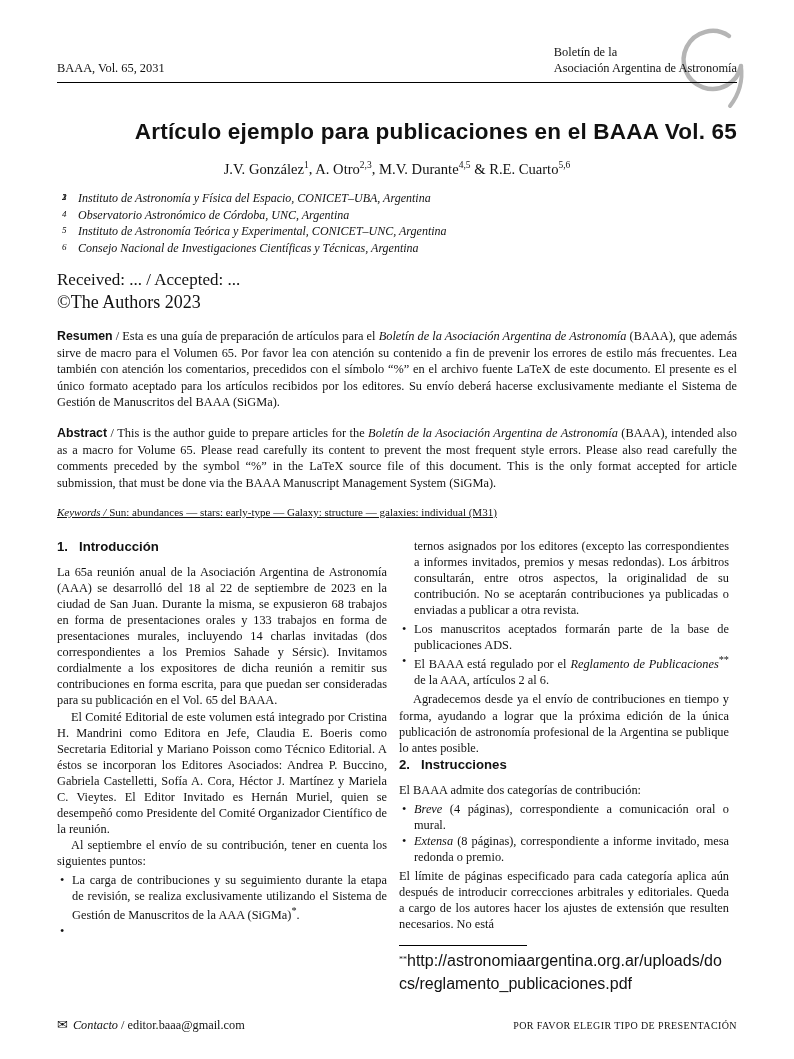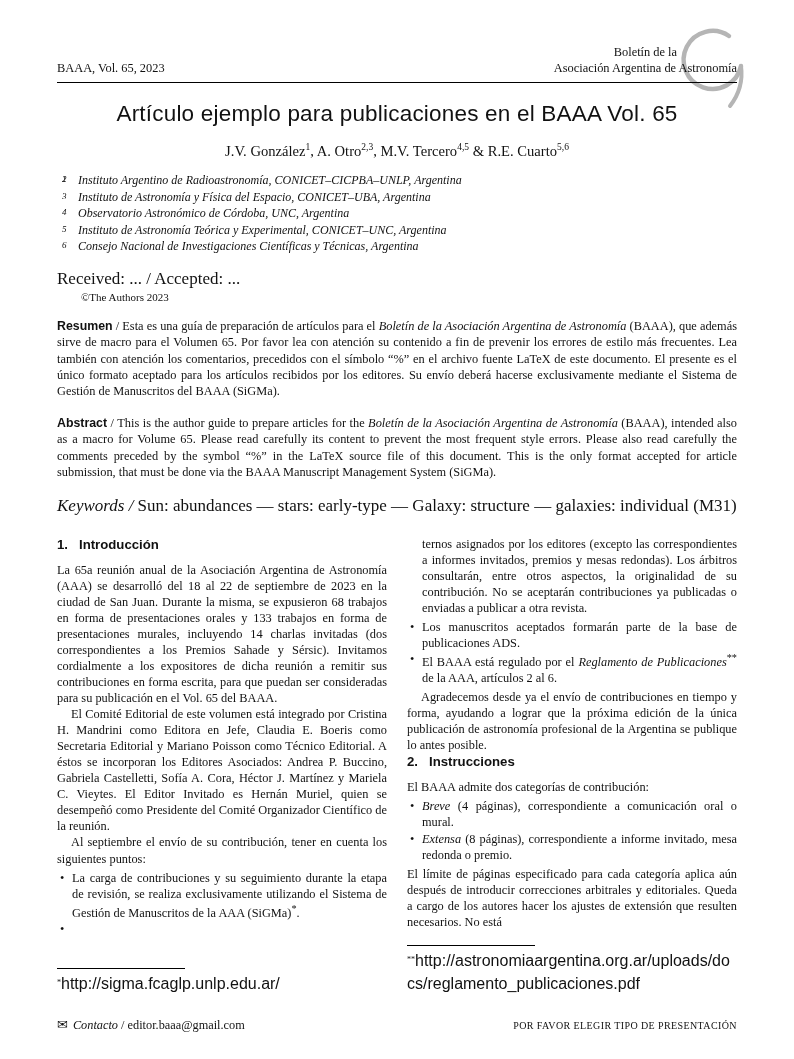--- a/index.html
+++ b/index.html
@@ -7,42 +7,42 @@
   body {
     width:794px; height:1059px;
     font-family:"Liberation Serif", serif;
     color:#111; overflow:hidden;
   }
   .page { position:relative; width:794px; height:1059px; padding:44px 57px 26px; display:flex; flex-direction:column; }
 
   
   .logo { position:absolute; top:24px; right:40px; width:80px; height:92px; z-index:0; }
   .head-row { display:flex; justify-content:space-between; align-items:flex-end; position:relative; z-index:1; font-size:12.4px; }
-  .head-right { text-align:center; line-height:1.3; }
+  .head-right { text-align:left; line-height:1.3; }
   .headrule { border-bottom:1.3px solid #000; margin-top:6px; position:relative; z-index:1; }
 
   
-  .title { font-family:"Liberation Sans", sans-serif; font-weight:400; font-size:22.5px; text-align:center; margin-top:18px; letter-spacing:0.2px; }
+  .title { font-family:"Liberation Sans", sans-serif; font-weight:700; font-size:22.5px; text-align:right; margin-top:36px; letter-spacing:0.2px; }
   .authors { text-align:center; font-size:14.6px; margin-top:15px; }
   .authors sup { font-size:9.5px; }
   .affils { margin-top:12px; font-style:italic; font-size:12px; line-height:1.38; }
   .affil { position:relative; padding-left:21px; }
   .affil sup { position:absolute; left:5px; top:1px; font-size:9px; }
   .dates { margin-top:14px; font-size:17px; }
-  .copyright { margin-top:2px; font-size:11px;margin-left:24px; }
+  .copyright { margin-top:2px; font-size:18px; }
 
   
   .blk { margin-top:15px; font-size:12.35px; line-height:1.33; text-align:justify; }
   .blk-label { font-family:"Liberation Sans", sans-serif; font-weight:700; }
   .it { font-style:italic; }
-  .keywords { margin-top:15px; font-size:17px; }
+  .keywords { margin-top:15px; font-size:11px;text-decoration:underline; }
   .kw-label { font-style:italic; }
 
   
-  .cols { display:flex; gap:20px; margin-top:20px; flex:1; }
+  .cols { display:flex; gap:12px; margin-top:20px; flex:1; }
   .col { width:330px; display:flex; flex-direction:column; font-size:12.35px; line-height:1.3; }
   .col h2 { font-family:"Liberation Sans", sans-serif; font-size:13.2px; font-weight:700; margin:0 0 9px; }
   .col h2 .secnum { margin-right:11px; }
   .sec2 { margin-top:16px; }
   p.just { text-align:justify; }
   p.ind { text-indent:14px; }
   .cont { padding-left:15px; }
   .blist { margin:3px 0; }
   .bitem { position:relative; padding-left:15px; text-align:justify; }
   .marker { position:absolute; left:3px; }
@@ -64,36 +64,36 @@
 
 <div class="page">
 
   <svg class="logo" viewBox="0 0 80 92" aria-hidden="true">
     <path d="M 55 12 A 29 29 0 1 0 67 42" fill="none" stroke="#b5b5b5" stroke-width="4.5" stroke-linecap="round"></path>
     <path d="M 67 42 Q 70 64 56 82" fill="none" stroke="#b5b5b5" stroke-width="4" stroke-linecap="round"></path>
   </svg>
 
   <header>
     <div class="head-row">
-      <div>BAAA, Vol. 65, 2023</div>
+      <div>BAAA, Vol. 65, 2031</div>
       <div class="head-right">
         <div>Boletín de la</div>
         <div>Asociación Argentina de Astronomía</div>
       </div>
     </div>
     <div class="headrule"></div>
   </header>
 
   <h1 class="title">Artículo ejemplo para publicaciones en el BAAA Vol. 65</h1>
 
-  <div class="authors"><span>J.V. González</span><sup>1</sup><span>, </span><span>A. Otro</span><sup>2,3</sup><span>, </span><span>M.V. Tercero</span><sup>4,5</sup><span> &amp; </span><span>R.E. Cuarto</span><sup>5,6</sup></div>
+  <div class="authors"><span>J.V. González</span><sup>1</sup><span>, </span><span>A. Otro</span><sup>2,3</sup><span>, </span><span>M.V. Durante</span><sup>4,5</sup><span> &amp; </span><span>R.E. Cuarto</span><sup>5,6</sup></div>
 
   <div class="affils">
     <div class="affil"><sup>1</sup></div>
-    <div class="affil"><sup>2</sup><span>Instituto Argentino de Radioastronomía, CONICET–CICPBA–UNLP, Argentina</span></div>
+    <div class="affil"><sup>2</sup></div>
     <div class="affil"><sup>3</sup><span>Instituto de Astronomía y Física del Espacio, CONICET–UBA, Argentina</span></div>
     <div class="affil"><sup>4</sup><span>Observatorio Astronómico de Córdoba, UNC, Argentina</span></div>
     <div class="affil"><sup>5</sup><span>Instituto de Astronomía Teórica y Experimental, CONICET–UNC, Argentina</span></div>
     <div class="affil"><sup>6</sup><span>Consejo Nacional de Investigaciones Científicas y Técnicas, Argentina</span></div>
   </div>
 
   <div class="dates">Received: ... / Accepted: ...</div>
   <div class="copyright">©The Authors 2023</div>
 
   <p class="blk"><span class="blk-label">Resumen</span><span> / </span><span>Esta es una guía de preparación de artículos para el </span><span class="it">Boletín de la Asociación Argentina de Astronomía</span><span> (BAAA), que además sirve de macro para el Volumen 65. Por favor lea con atención su contenido a fin de prevenir los errores de estilo más frecuentes. Lea también con atención los comentarios, precedidos con el símbolo “%” en el archivo fuente LaTeX de este documento. El presente es el único formato aceptado para los artículos recibidos por los editores. Su envío deberá hacerse exclusivamente mediante el Sistema de Gestión de Manuscritos del BAAA (SiGMa).</span></p>
@@ -105,24 +105,20 @@
   <div class="cols">
 
     <div class="col">
       <h2><span class="secnum">1.</span><span>Introducción</span></h2>
       <p class="just">La 65a reunión anual de la Asociación Argentina de Astronomía (AAA) se desarrolló del 18 al 22 de septiembre de 2023 en la ciudad de San Juan. Durante la misma, se expusieron 68 trabajos en forma de presentaciones orales y 133 trabajos en forma de presentaciones murales, incluyendo 14 charlas invitadas (dos correspondientes a los Premios Sahade y Sérsic). Invitamos cordialmente a los expositores de dicha reunión a remitir sus contribuciones en forma escrita, para que puedan ser consideradas para su publicación en el Vol. 65 del BAAA.</p>
       <p class="just ind">El Comité Editorial de este volumen está integrado por Cristina H. Mandrini como Editora en Jefe, Claudia E. Boeris como Secretaria Editorial y Mariano Poisson como Técnico Editorial. A éstos se incorporan los Editores Asociados: Andrea P. Buccino, Gabriela Castelletti, Sofía A. Cora, Héctor J. Martínez y Mariela C. Vieytes. El Editor Invitado es Hernán Muriel, quien se desempeñó como Presidente del Comité Organizador Científico de la reunión.</p>
       <p class="just ind">Al septiembre el envío de su contribución, tener en cuenta los siguientes puntos:</p>
       <div class="blist">
         <div class="bitem"><span class="marker">•</span><span>La carga de contribuciones y su seguimiento durante la etapa de revisión, se realiza exclusivamente utilizando el Sistema de Gestión de Manuscritos de la AAA (SiGMa)</span><sup>*</sup><span>.</span></div>
         <div class="bitem"><span class="marker">•</span></div>
-      </div>
-      <div class="footnote">
-        <div class="fnrule"></div>
-        <sup>*</sup><span class="mono">http://sigma.fcaglp.unlp.edu.ar/</span>
       </div>
     </div>
 
     <div class="col">
       <p class="just cont">ternos asignados por los editores (excepto las correspondientes a informes invitados, premios y mesas redondas). Los árbitros consultarán, entre otros aspectos, la originalidad de su contribución. No se aceptarán contribuciones ya publicadas o enviadas a publicar a otra revista.</p>
       <div class="blist">
         <div class="bitem"><span class="marker">•</span><span>Los manuscritos aceptados formarán parte de la base de publicaciones ADS.</span></div>
         <div class="bitem"><span class="marker">•</span><span>El BAAA está regulado por el </span><span class="it">Reglamento de Publicaciones</span><sup>**</sup><span> de la AAA, artículos 2 al 6.</span></div>
       </div>
       <p class="just ind">Agradecemos desde ya el envío de contribuciones en tiempo y forma, ayudando a lograr que la próxima edición de la única publicación de astronomía profesional de la Argentina se publique lo antes posible.</p>

